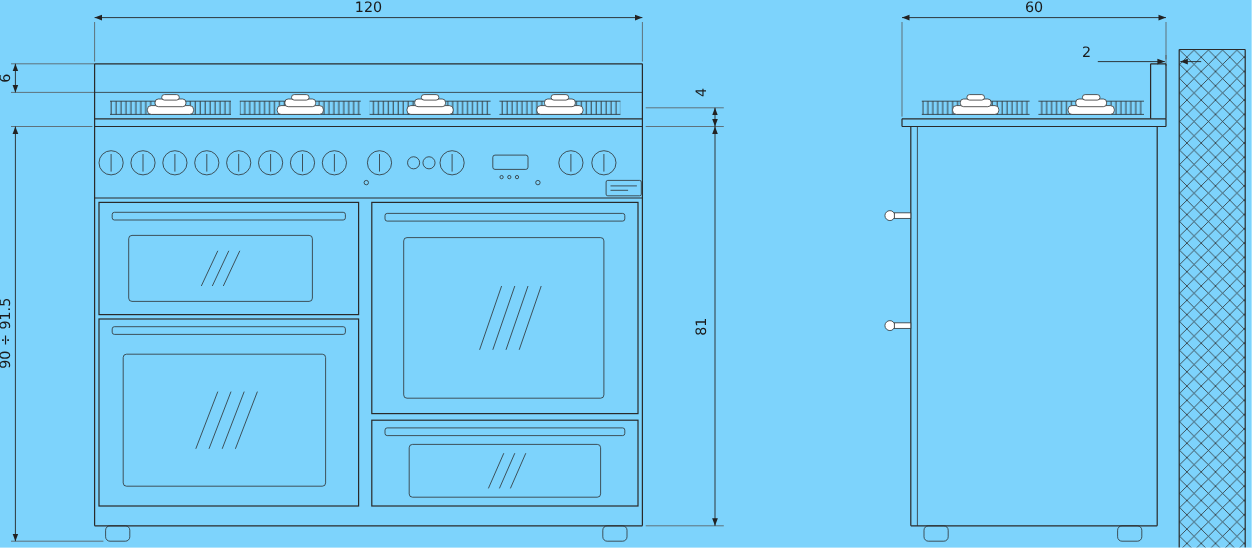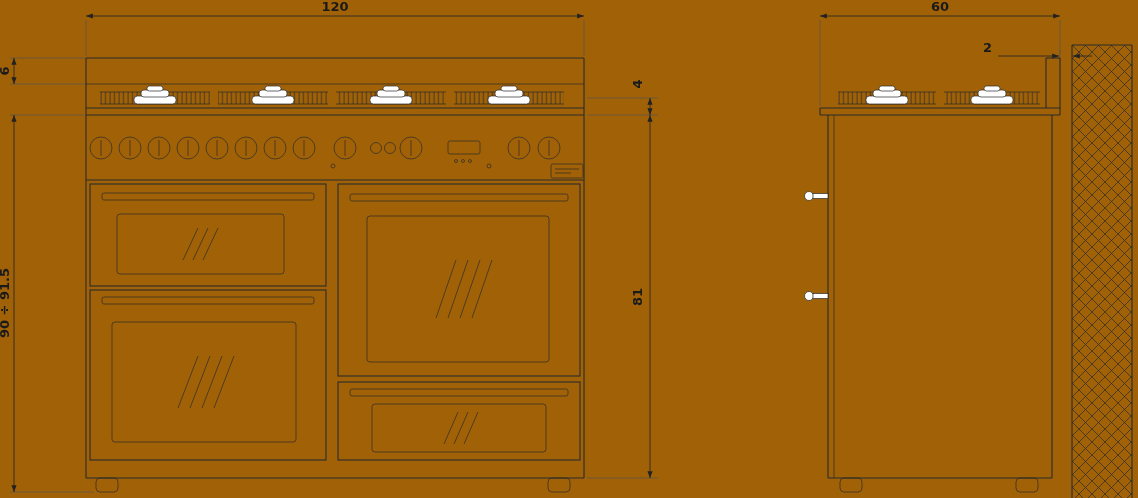--- a/index.html
+++ b/index.html
@@ -1,16 +1,16 @@
 <!DOCTYPE html>
 <html><head>
 <meta charset="utf-8">
 <style>
   html,body{margin:0;padding:0;background:#ffffff;}
-  .stage{width:1138px;height:498px;position:relative;background:#a16207;overflow:hidden;font-weight:bold;}
+  .stage{width:1138px;height:498px;position:relative;background:#7dd3fc;overflow:hidden;}
   svg{display:block;}
   .outline{stroke:#2a2a2a;stroke-width:1.1;fill:none;}
   .detail{stroke:#2a2a2a;stroke-width:0.7;fill:none;}
   .fillwhite{fill:#ffffff;stroke:#2a2a2a;stroke-width:0.7;}
   .dimline{stroke:#222222;stroke-width:0.8;fill:none;}
   .extline{stroke:#555555;stroke-width:0.7;fill:none;}
   .dim-label{font-family:"DejaVu Sans","Liberation Sans",sans-serif;font-size:13px;fill:#1a1a1a;}
 </style>
 </head>
 <body>

